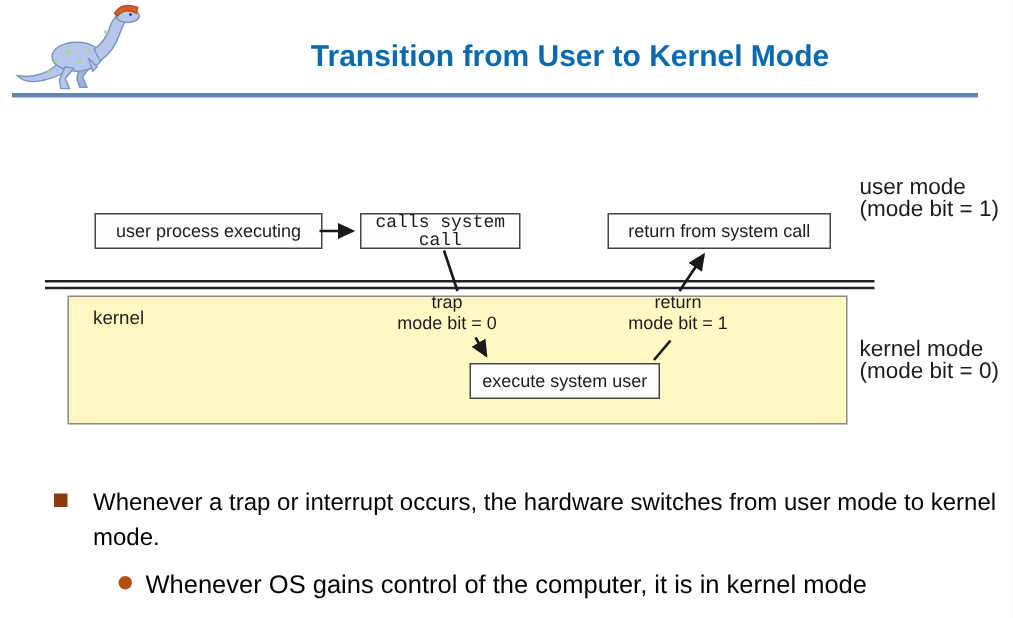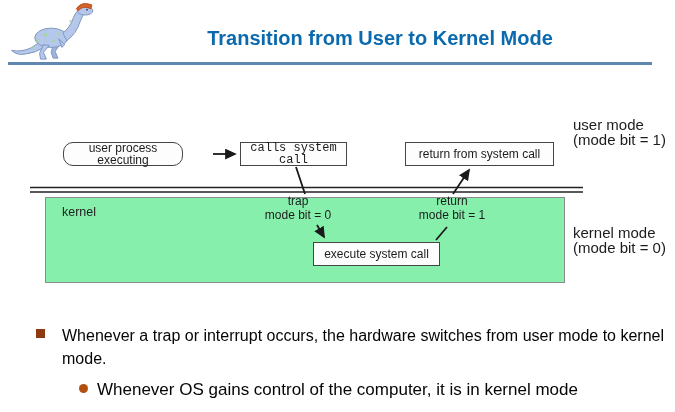--- a/index.html
+++ b/index.html
@@ -24,33 +24,33 @@
   .title-rule {
     position: absolute; left: 8px; top: 62px; width: 644px; height: 3px;
     background: #5f87b0;
   }
 
   
   .region {
     position: absolute; border: 1px solid #8b8b8b;
   }
   .region-user { left: 45px; top: 98px; width: 520px; height: 84px; background: #cacbcc; }
-  .region-kernel { left: 45px; top: 197px; width: 520px; height: 86px; background: #86efac; }
+  .region-kernel { left: 45px; top: 197px; width: 520px; height: 86px; background: #fef9c3; }
   .region-label {
     position: absolute; left: 16px; top: 7px;
     font-size: 12.5px; color: #222222;
   }
 
   .pbox {
     position: absolute; background: #fdfdfd; border: 1px solid #454545;
     font-size: 12px; color: #1c1c1c; text-align: center;
     display: flex; align-items: center; justify-content: center;
     line-height: 1;
   }
-  .pbox-executing { left: 63px;  top: 142px; width: 120px; height: 24px; border-radius: 10px; }
+  .pbox-executing { left: 63px;  top: 142px; width: 152px; height: 24px; }
   .pbox-calls     { left: 240px; top: 142px; width: 107px; height: 24px; font-family: Liberation Mono, monospace; }
   .pbox-return    { left: 405px; top: 142px; width: 149px; height: 24px; }
   .pbox-execute   { left: 313px; top: 242px; width: 127px; height: 24px; }
 
   .flow-label {
     position: absolute; width: 100px; text-align: center;
     font-size: 12px; line-height: 13.5px; color: #1c1c1c;
   }
   .flow-trap   { left: 248px; top: 195px; }
   .flow-return { left: 402px; top: 195px; }
@@ -116,21 +116,21 @@
   <div class="title-rule"></div>
 
 
   <div class="region region-kernel">
     <div class="region-label">kernel</div>
   </div>
 
   <div class="pbox pbox-executing">user process executing</div>
   <div class="pbox pbox-calls">calls system call</div>
   <div class="pbox pbox-return">return from system call</div>
-  <div class="pbox pbox-execute">execute system call</div>
+  <div class="pbox pbox-execute">execute system user</div>
 
   <div class="flow-label flow-trap">
     <span>trap</span><br>
     <span>mode bit = 0</span>
   </div>
   <div class="flow-label flow-return">
     <span>return</span><br>
     <span>mode bit = 1</span>
   </div>
 

